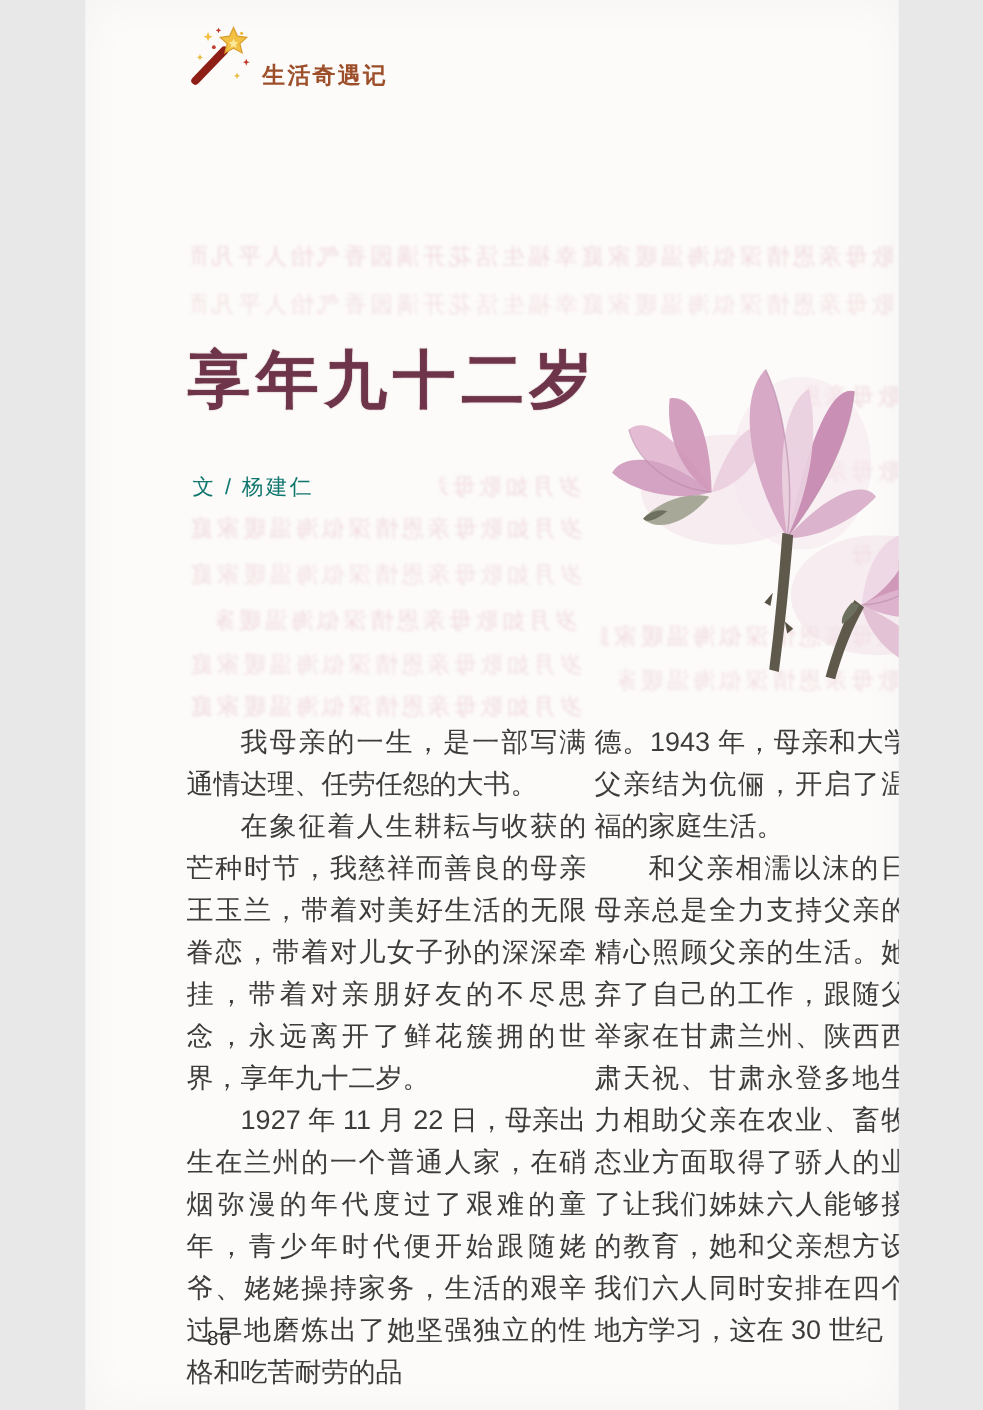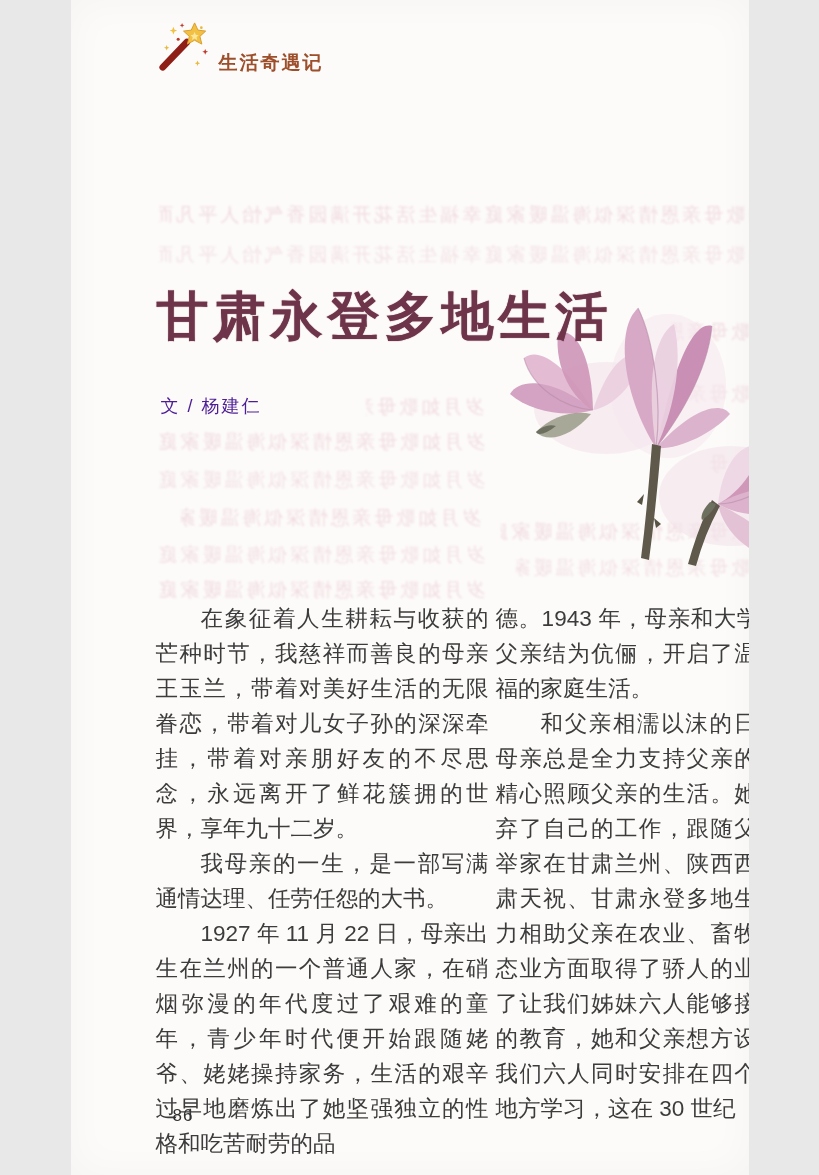--- a/index.html
+++ b/index.html
@@ -41,21 +41,21 @@
   
   .article-title{
     position:absolute;left:86px;top:282px;
     font-size:52px;font-weight:900;letter-spacing:5px;
     font-family:"DejaVu Sans","Liberation Sans",sans-serif;
     text-shadow:0 0 1px currentColor;
     z-index:3;
   }
   .byline{
     position:absolute;left:90px;top:394px;
-    font-size:18px;color:#4c1d95;letter-spacing:2px;z-index:3;
+    font-size:18px;color:#0f766e;letter-spacing:2px;z-index:3;
   }
   
   .flower{position:absolute;left:425px;top:268px;width:320px;height:300px;z-index:2;}
   
   .col{
     position:absolute;top:601px;width:333px;
     font-size:22.5px;line-height:35px;color:#3c3c3c;
     text-align:justify;
   }
   .col p{margin:0;}
@@ -94,21 +94,21 @@
   <div class="bleed bl5" style="color: rgb(217, 143, 165);">岁月如歌母亲恩情深似海温暖家庭幸福生活花开满园香气怡人平凡而伟大的母爱绵长久远岁月静好时光荏苒</div>
   <div class="bleed bl6" style="color: rgb(217, 143, 165);">岁月如歌母亲恩情深似海温暖家庭幸福生活花开满园香气怡人平凡而伟大的母爱绵长久远岁月静好时光荏苒</div>
   <div class="bleed bl7" style="color: rgb(217, 143, 165);">岁月如歌母亲恩情深似海温暖家庭幸福生活花开满园香气怡人平凡而伟大的母爱绵长久远岁月静好时光荏苒</div>
   <div class="bleed bl8" style="color: rgb(217, 143, 165);">岁月如歌母亲恩情深似海温暖家庭幸福生活花开满园香气怡人平凡而伟大的母爱绵长久远岁月静好时光荏苒</div>
   <div class="bleed bl9" style="color: rgb(217, 143, 165);">岁月如歌母亲恩情深似海温暖家庭幸福生活花开满园香气怡人平凡而伟大的母爱绵长久远岁月静好时光荏苒</div>
   <div class="bleed bl10" style="color: rgb(217, 143, 165);">岁月如歌母亲恩情深似海温暖家庭幸福生活花开满园香气怡人平凡而伟大的母爱绵长久远岁月静好时光荏苒</div>
   <div class="bleed bl11" style="color: rgb(217, 143, 165);">岁月如歌母亲恩情深似海温暖家庭幸福生活花开满园香气怡人平凡而伟大的母爱绵长久远岁月静好时光荏苒</div>
   <div class="bleed bl12" style="color: rgb(217, 143, 165);">岁月如歌母亲恩情深似海温暖家庭幸福生活花开满园香气怡人平凡而伟大的母爱绵长久远岁月静好时光荏苒</div>
   <div class="bleed bl13" style="color: rgb(217, 143, 165);">岁月如歌母亲恩情深似海温暖家庭幸福生活花开满园香气怡人平凡而伟大的母爱绵长久远岁月静好时光荏苒</div>
 
-  <div class="article-title" style="color: rgb(110, 52, 73);">甘肃永登多地生活</div>
+  <div class="article-title" style="color: rgb(110, 52, 73);">享年九十二岁</div>
   <div class="byline">文 / 杨建仁</div>
 
   <svg class="flower" viewBox="0 0 320 300" aria-hidden="true">
     <ellipse cx="110" cy="140" rx="72" ry="46" fill="#f3e2ea" opacity="0.55"></ellipse>
     <ellipse cx="172" cy="118" rx="58" ry="72" fill="#f5e6ee" opacity="0.5"></ellipse>
     <ellipse cx="235" cy="228" rx="72" ry="50" fill="#f3e2ea" opacity="0.55"></ellipse>
 
     <path d="M97 142 C70 96 42 78 28 90 C36 120 68 140 97 142" fill="#e3bcd4"></path>
     <path d="M97 142 C60 112 25 108 14 126 C34 144 72 150 97 142" fill="#d4a2c2"></path>
     <path d="M97 142 C96 92 82 60 62 64 C58 102 78 132 97 142" fill="#cf97b8" opacity="0.92"></path>
@@ -130,22 +130,22 @@
     <path d="M222 236 C252 188 288 172 302 188 C288 214 248 236 222 236" fill="#cf97b8"></path>
     <path d="M222 236 C262 214 298 216 302 236 C278 252 242 248 222 236" fill="#dcb2cc"></path>
     <path d="M222 236 C256 252 282 272 272 288 C246 282 226 258 222 236" fill="#e4c2d6"></path>
     <path d="M222 236 C226 196 246 172 266 178 C258 208 238 228 222 236" fill="#eed8e5"></path>
     <path d="M302 188 C288 214 248 236 222 236" stroke="#b489a6" fill="none" stroke-width="1.1" opacity="0.55"></path>
     <path d="M224 238 L216 232 C206 252 198 274 192 296 L200 298 C206 276 214 256 224 238" fill="#5e594b"></path>
     <path d="M214 234 C208 240 204 248 206 252 C212 248 218 242 220 236 Z" fill="#6e705f"></path>
   </svg>
 
   <div class="col col-left">
+      <p class="indent">我母亲的一生，是一部写满通情达理、任劳任怨的大书。</p>
       <p class="indent">在象征着人生耕耘与收获的芒种时节，我慈祥而善良的母亲王玉兰，带着对美好生活的无限眷恋，带着对儿女子孙的深深牵挂，带着对亲朋好友的不尽思念，永远离开了鲜花簇拥的世界，享年九十二岁。</p>
-      <p class="indent">我母亲的一生，是一部写满通情达理、任劳任怨的大书。</p>
       <p class="indent">1927 年 11 月 22 日，母亲出生在兰州的一个普通人家，在硝烟弥漫的年代度过了艰难的童年，青少年时代便开始跟随姥爷、姥姥操持家务，生活的艰辛过早地磨炼出了她坚强独立的性格和吃苦耐劳的品</p>
     </div>
   <div class="col col-right">
       <p>德。1943 年，母亲和大学毕业的父亲结为伉俪，开启了温暖而幸福的家庭生活。</p>
       <p class="indent">和父亲相濡以沫的日子里，母亲总是全力支持父亲的事业，精心照顾父亲的生活。她主动放弃了自己的工作，跟随父亲先后举家在甘肃兰州、陕西西安、甘肃天祝、甘肃永登多地生活，鼎力相助父亲在农业、畜牧业、生态业方面取得了骄人的业绩。为了让我们姊妹六人能够接受学校的教育，她和父亲想方设法，将我们六人同时安排在四个不同的地方学习，这在 30 世纪</p>
     </div>
 
   <div class="page-number">86</div>
 </div>
 

